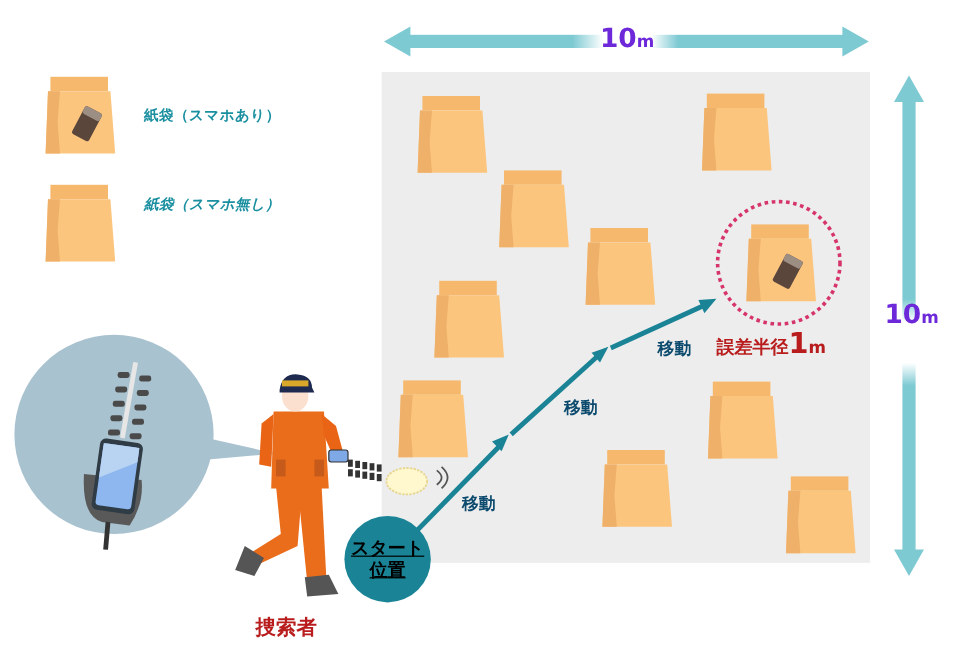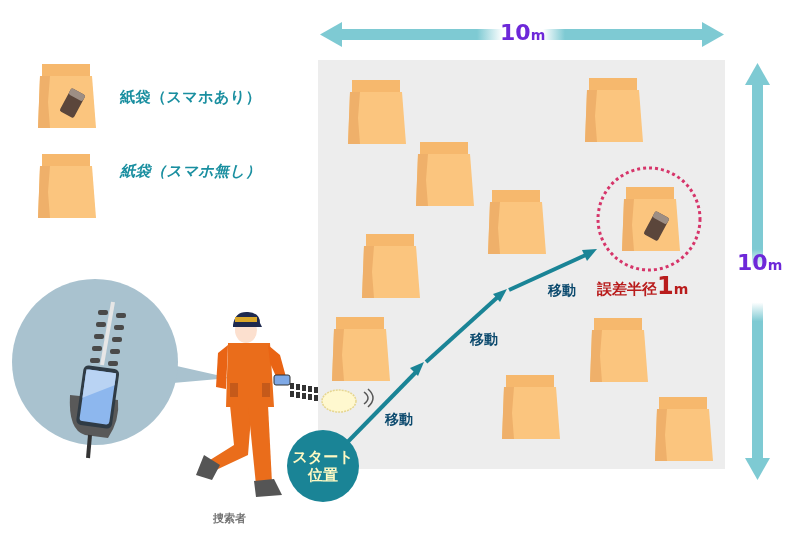--- a/index.html
+++ b/index.html
@@ -1,27 +1,27 @@
 <!DOCTYPE html>
 <html><head>
 <meta charset="utf-8">
 <style>
   html,body{margin:0;padding:0;background:#ffffff;}
   body{width:800px;height:547px;position:relative;overflow:hidden;font-family:"DejaVu Sans","Liberation Sans",sans-serif;}
   .abs{position:absolute;}
   .field{left:318px;top:60px;width:407px;height:409px;background:#ededed;}
-  .legend-text{font-weight:bold;font-size:15px;color:#1a8fa0;letter-spacing:0.5px;}
+  .legend-text{font-weight:bold;font-size:12px;color:#1a8fa0;letter-spacing:0.5px;}
   .move-label{font-weight:bold;font-size:14px;color:#0c4a6e;}
   .dim-label{font-weight:bold;color:#6d28d9;font-size:22px;background:transparent;}
   .dim-label .unit{font-size:14px;}
   .error-label{font-weight:bold;color:#b91c1c;font-size:15px;white-space:nowrap;}
   .error-label .big{font-size:24px;}
   .error-label .unit{font-size:14px;}
-  .start-circle{left:287px;top:430px;width:72px;height:72px;border-radius:50%;background:#1a8496;color:#fef9c3;font-weight:bold;font-size:15px;display:flex;flex-direction:column;align-items:center;justify-content:center;line-height:18px;text-align:center;}
-  .searcher-label{font-weight:bold;font-size:11px;color:#737373;}
+  .start-circle{left:287px;top:430px;width:72px;height:72px;border-radius:50%;background:#1a8496;color:#000000;font-weight:bold;font-size:15px;display:flex;flex-direction:column;align-items:center;justify-content:center;line-height:18px;text-align:center;text-decoration:underline;}
+  .searcher-label{font-weight:bold;font-size:17px;color:#b91c1c;}
   svg{position:absolute;overflow:visible;}
 </style>
 </head>
 <body>
 
 <div class="abs field"></div>
 
 <svg width="800" height="547" style="left:0;top:0;pointer-events:none;">
   <defs>
     <linearGradient id="hgrad" x1="0" x2="1" y1="0" y2="0">

